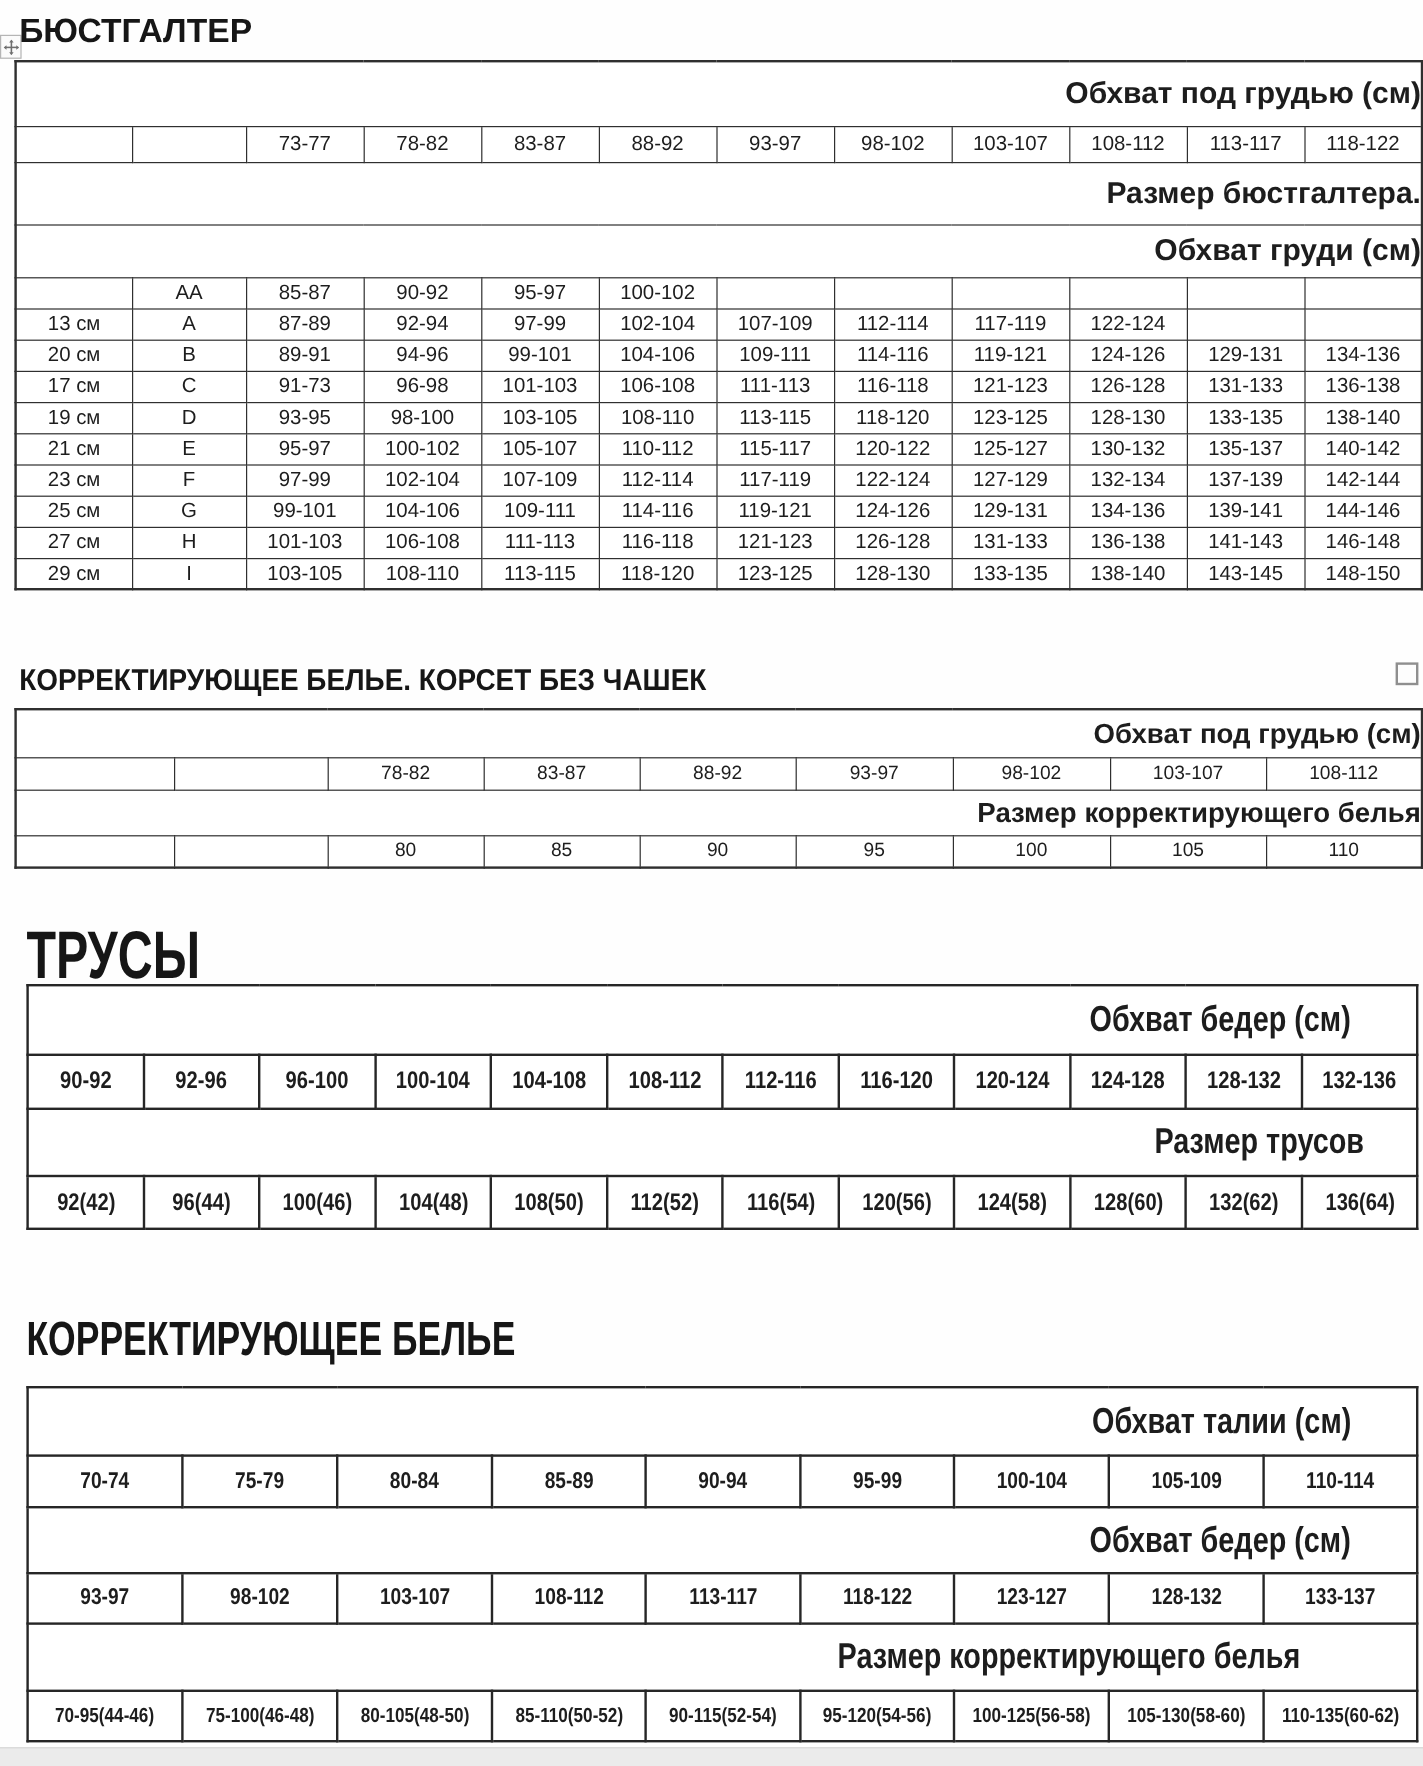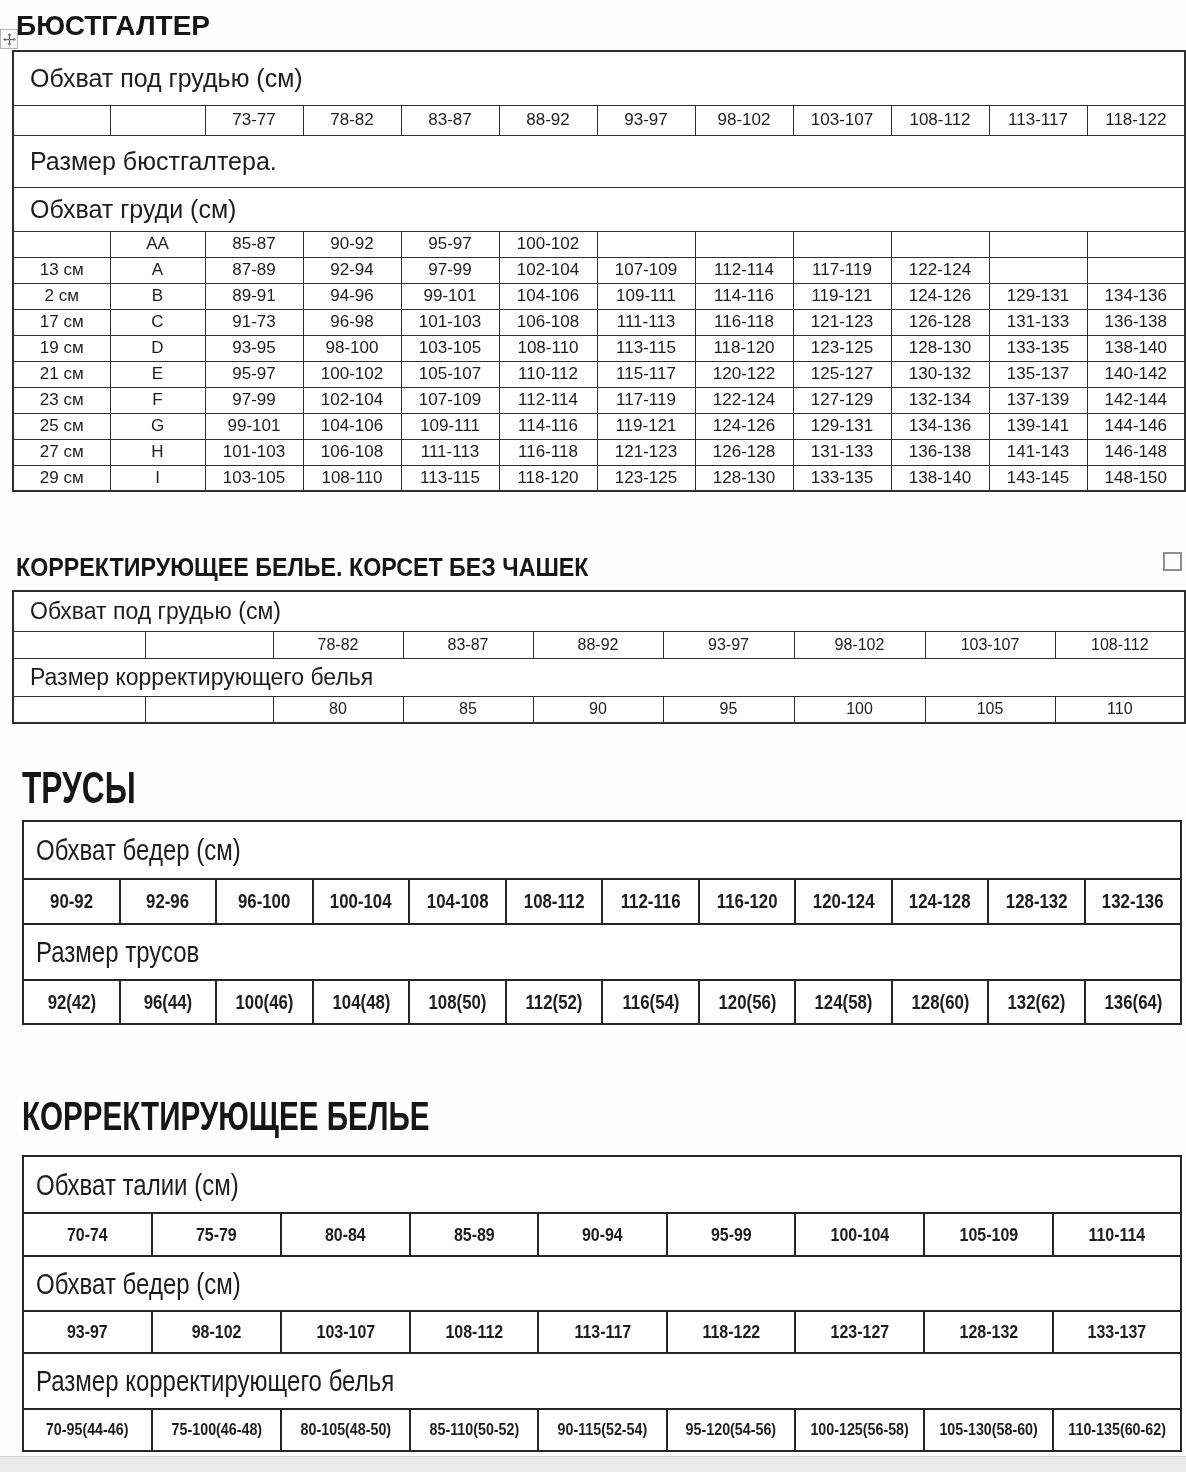--- a/index.html
+++ b/index.html
@@ -20,30 +20,30 @@
   .t1{left:12px;top:50px;width:1172px;}
   .t2{left:12px;top:590px;width:1172px;}
   .t3{left:22px;top:820px;width:1158px;}
   .t4{left:22px;top:1155px;width:1158px;}
   .t1 td{font-size:17px;}
   .t1 td.sm{font-size:17px;}
   .t2 td{font-size:16px;}
   .t3 td{font-size:20px;font-weight:600;}
   .t4 td{font-size:19px;font-weight:600;}
   .t4 tr:last-child td{font-size:17px;}
-  td.hd{text-align:left;font-weight:400;}
+  td.hd{text-align:right;font-weight:700;}
   .t1 td.hd{font-size:25px;padding-left:16px;}
   .t2 td.hd{font-size:23px;padding-left:16px;}
   .t3 td.hd,.t4 td.hd{font-size:30px;padding-left:12px;}
   .cx{display:inline-block;transform:scaleX(.84);}
   .cxh{display:inline-block;transform:scaleX(.8);transform-origin:left center;}
   .title{position:absolute;margin:0;font-weight:600;color:#161616;white-space:nowrap;}
   #t-bra{left:16px;top:10px;font-size:28px;}
   #t-corset{left:16px;top:553px;font-size:25px;}
-  #t-panties{left:22px;top:763px;font-size:44px;}
+  #t-panties{left:22px;top:763px;font-size:56px;}
   #t-shape{left:22px;top:1094px;font-size:40px;}
   .cond{display:inline-block;transform-origin:left center;}
   #t-corset .cond{transform:scaleX(.93);}
   #t-panties .cond{transform:scaleX(.72);}
   #t-shape .cond{transform:scaleX(.74);}
   .move-handle{
     position:absolute;left:0;top:29px;width:18px;height:20px;
     border:1px solid #b5b5b5;background:#fbfbfb;
     display:flex;align-items:center;justify-content:center;box-sizing:border-box;
   }
@@ -137,21 +137,21 @@
           <td>97-99</td>
           <td>102-104</td>
           <td>107-109</td>
           <td>112-114</td>
           <td>117-119</td>
           <td>122-124</td>
           <td></td>
           <td></td>
         </tr>
         <tr style="height: 26px;">
-          <td class="sm">2 см</td>
+          <td class="sm">20 см</td>
           <td class="sm">B</td>
           <td>89-91</td>
           <td>94-96</td>
           <td>99-101</td>
           <td>104-106</td>
           <td>109-111</td>
           <td>114-116</td>
           <td>119-121</td>
           <td>124-126</td>
           <td>129-131</td>

